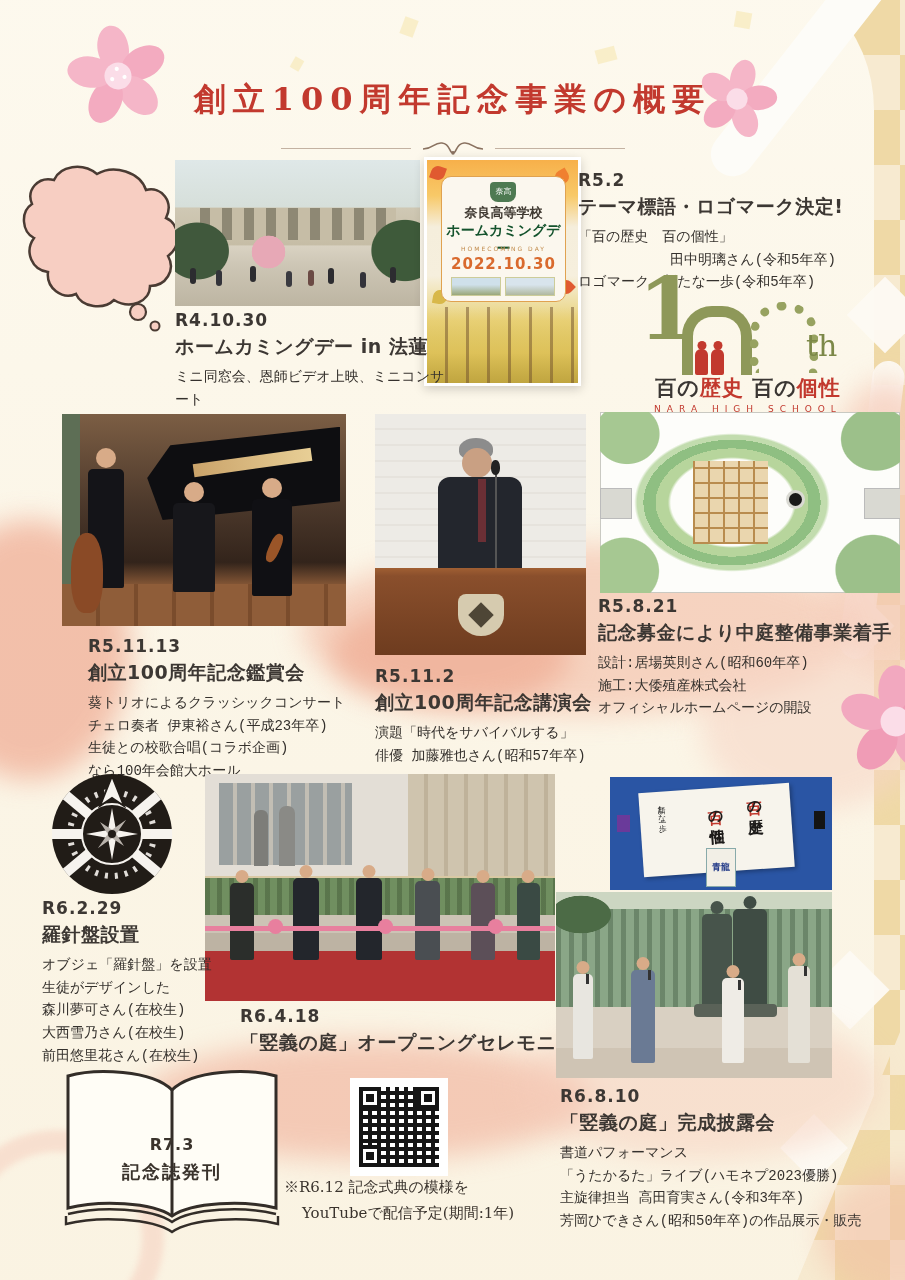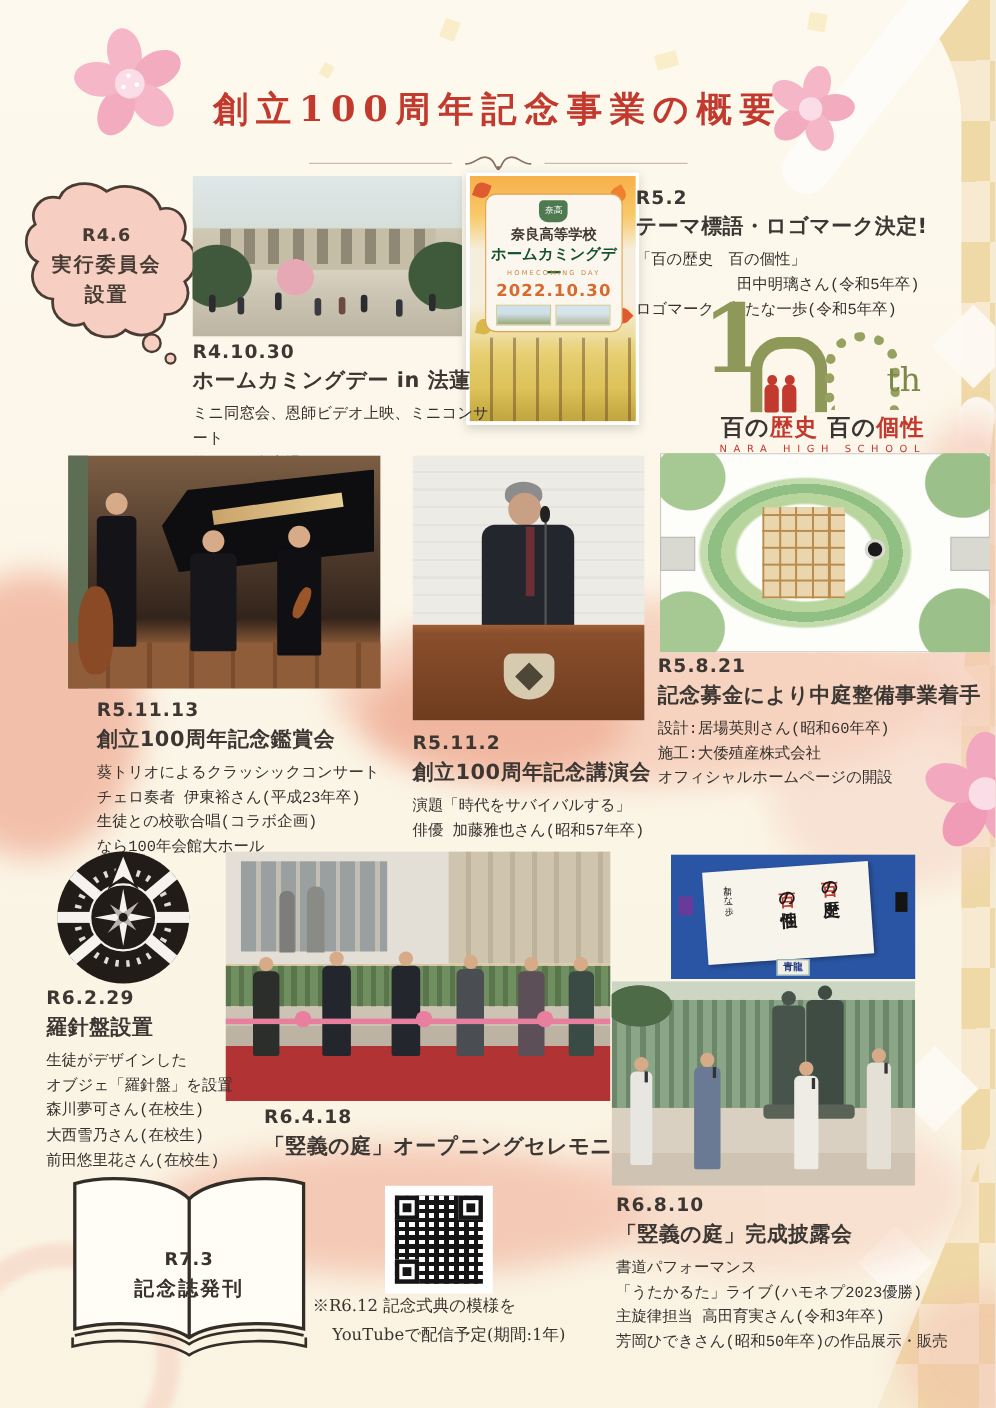--- a/index.html
+++ b/index.html
@@ -200,25 +200,20 @@
     </svg>
     <div class="line"></div>
   </div>
 
   <div class="bubble">
     <svg width="156" height="178" viewBox="0 0 156 178">
       <path d="M75 14 C60 2 38 6 32 20 C16 16 4 30 10 44 C-2 52 0 72 12 78 C2 92 10 110 26 112 C24 128 40 140 54 134 C60 148 82 150 92 140 C108 150 128 142 128 126 C144 126 154 110 146 96 C160 86 158 64 144 58 C152 42 140 26 124 30 C118 12 92 4 75 14 Z" fill="#f7cec2" stroke="#4a3b33" stroke-width="2.5"></path>
       <circle cx="116" cy="152" r="8" fill="#f7cec2" stroke="#4a3b33" stroke-width="2.2"></circle>
       <circle cx="133" cy="166" r="4.5" fill="#f7cec2" stroke="#4a3b33" stroke-width="2"></circle>
     </svg>
-    <div class="bubble-text">
-      <div class="bd">R4.6</div>
-      <div class="bl">実行委員会</div>
-      <div class="bl">設置</div>
-    </div>
   </div>
 
   <div class="photo" style="left:175px;top:160px;width:245px;height:146px">
     <div class="abs" style="inset:0;background:linear-gradient(180deg,#dfe8e8 0%,#d6dfda 32%,#cfc8b4 33%,#c6bda6 58%,#d9d2c2 59%,#cdc6b5 72%,#bdb5a2 100%)"></div>
     <div class="abs" style="left:10%;top:33%;width:80%;height:22%;background:repeating-linear-gradient(90deg,#8e8874 0 10px,#c6bda6 10px 22px)"></div>
     <div class="abs" style="left:-6%;top:40%;width:30%;height:45%;background:radial-gradient(ellipse at center,#40583c 0 60%,transparent 62%)"></div>
     <div class="abs" style="left:78%;top:38%;width:32%;height:48%;background:radial-gradient(ellipse at center,#3e5a3a 0 60%,transparent 62%)"></div>
     <div class="abs" style="left:30%;top:50%;width:16%;height:26%;background:radial-gradient(ellipse at center,#e7a8b6 0 60%,transparent 62%)"></div>
     <div class="abs" style="left:6%;top:74%;width:6px;height:16px;background:#2c2c30;border-radius:3px;box-shadow:26px 2px #33333a,60px -2px #2c2c30,96px 3px #3a3a40,138px 0 #2c2c30,170px 4px #33333a,200px -1px #2c2c30,118px 2px #6b4a44"></div>
   </div>
@@ -384,42 +379,42 @@
     <div class="fig" style="left:76%;top:48%;width:24px;height:34%;background:#5c4f58"></div>
     <div class="fig" style="left:89%;top:48%;width:23px;height:34%;background:#3a4a44"></div>
     <div class="abs" style="left:0;top:67%;width:100%;height:5px;background:#e87f9e"></div>
     <div class="abs" style="left:18%;top:64%;width:15px;height:15px;background:#e87f9e;border-radius:50%;box-shadow:110px 0 #e87f9e,220px 0 #e87f9e"></div>
   </div>
 
   <div class="event" style="left:42px;top:898px;width:210px">
     <div class="date-h">R6.2.29</div>
     <div class="event-t">羅針盤設置</div>
     <div class="detail">
+      <div>オブジェ「羅針盤」を設置</div>
       <div>生徒がデザインした</div>
-      <div>オブジェ「羅針盤」を設置</div>
       <div>森川夢可さん(在校生)</div>
       <div>大西雪乃さん(在校生)</div>
       <div>前田悠里花さん(在校生)</div>
     </div>
   </div>
 
   <div class="event" style="left:240px;top:1006px;width:345px">
     <div class="date-h">R6.4.18</div>
     <div class="event-t">「竪義の庭」オープニングセレモニー</div>
   </div>
 
   <div class="photo" style="left:610px;top:777px;width:222px;height:113px;background:#2a55a4">
     <div class="abs" style="left:14%;top:10%;width:68%;height:74%;background:#f7f4ec;transform:rotate(-4deg);box-shadow:2px 2px 4px rgba(0,0,0,.3)">
       <div class="vtext" style="position:absolute;right:18%;top:6%;font-family:'DejaVu Serif',serif;font-weight:700;font-size:15px;color:#1d1b1a"><span style="color:#c2392e">百</span><span>の歴史</span></div>
       <div class="vtext" style="position:absolute;right:44%;top:14%;font-family:'DejaVu Serif',serif;font-weight:700;font-size:15px;color:#1d1b1a"><span style="color:#c2392e">百</span><span>の個性</span></div>
       <div class="vtext" style="position:absolute;left:10%;top:10%;font-family:'DejaVu Serif',serif;font-size:8px;color:#222">新たな一歩</div>
     </div>
     <div class="abs" style="left:3%;top:34%;width:13px;height:17px;background:#6a3a9a"></div>
     <div class="abs" style="right:3%;top:30%;width:11px;height:18px;background:#141414"></div>
-    <div class="abs" style="left:50%;bottom:3%;transform:translateX(-50%);background:#f2efe6;border:1px solid #8aa;padding:0 5px;font-size:9px;font-weight:700;color:#223a88">青龍</div>
+    <div class="abs" style="left:50%;bottom:3%;transform:translateX(-50%);background:#f2efe6;border:1px solid #8aa;padding:12px 5px;font-size:9px;font-weight:700;color:#223a88">青龍</div>
   </div>
 
   <div class="photo" style="left:556px;top:892px;width:276px;height:186px">
     <div class="abs" style="inset:0;background:linear-gradient(180deg,#ccd6c2 0 9%,#8aa687 9% 62%,#d9d0c2 62% 84%,#cfc4b4 84% 100%)"></div>
     <div class="abs" style="left:0;top:9%;width:100%;height:53%;background:repeating-linear-gradient(90deg,rgba(70,95,70,.45) 0 5px,transparent 5px 13px)"></div>
     <div class="abs" style="left:-4%;top:0;width:26%;height:24%;background:radial-gradient(ellipse,#4c6b46 0 58%,transparent 60%)"></div>
     <div class="fig same" style="left:53%;top:12%;width:30px;height:52%;background:#47544b"></div>
     <div class="fig same" style="left:64%;top:9%;width:34px;height:55%;background:#3f4c44"></div>
     <div class="abs" style="left:50%;top:60%;width:30%;height:7%;background:#5a6258;border-radius:4px"></div>
     <div class="fig" style="left:6%;top:44%;width:20px;height:46%;background:#e8e6e0"></div>

